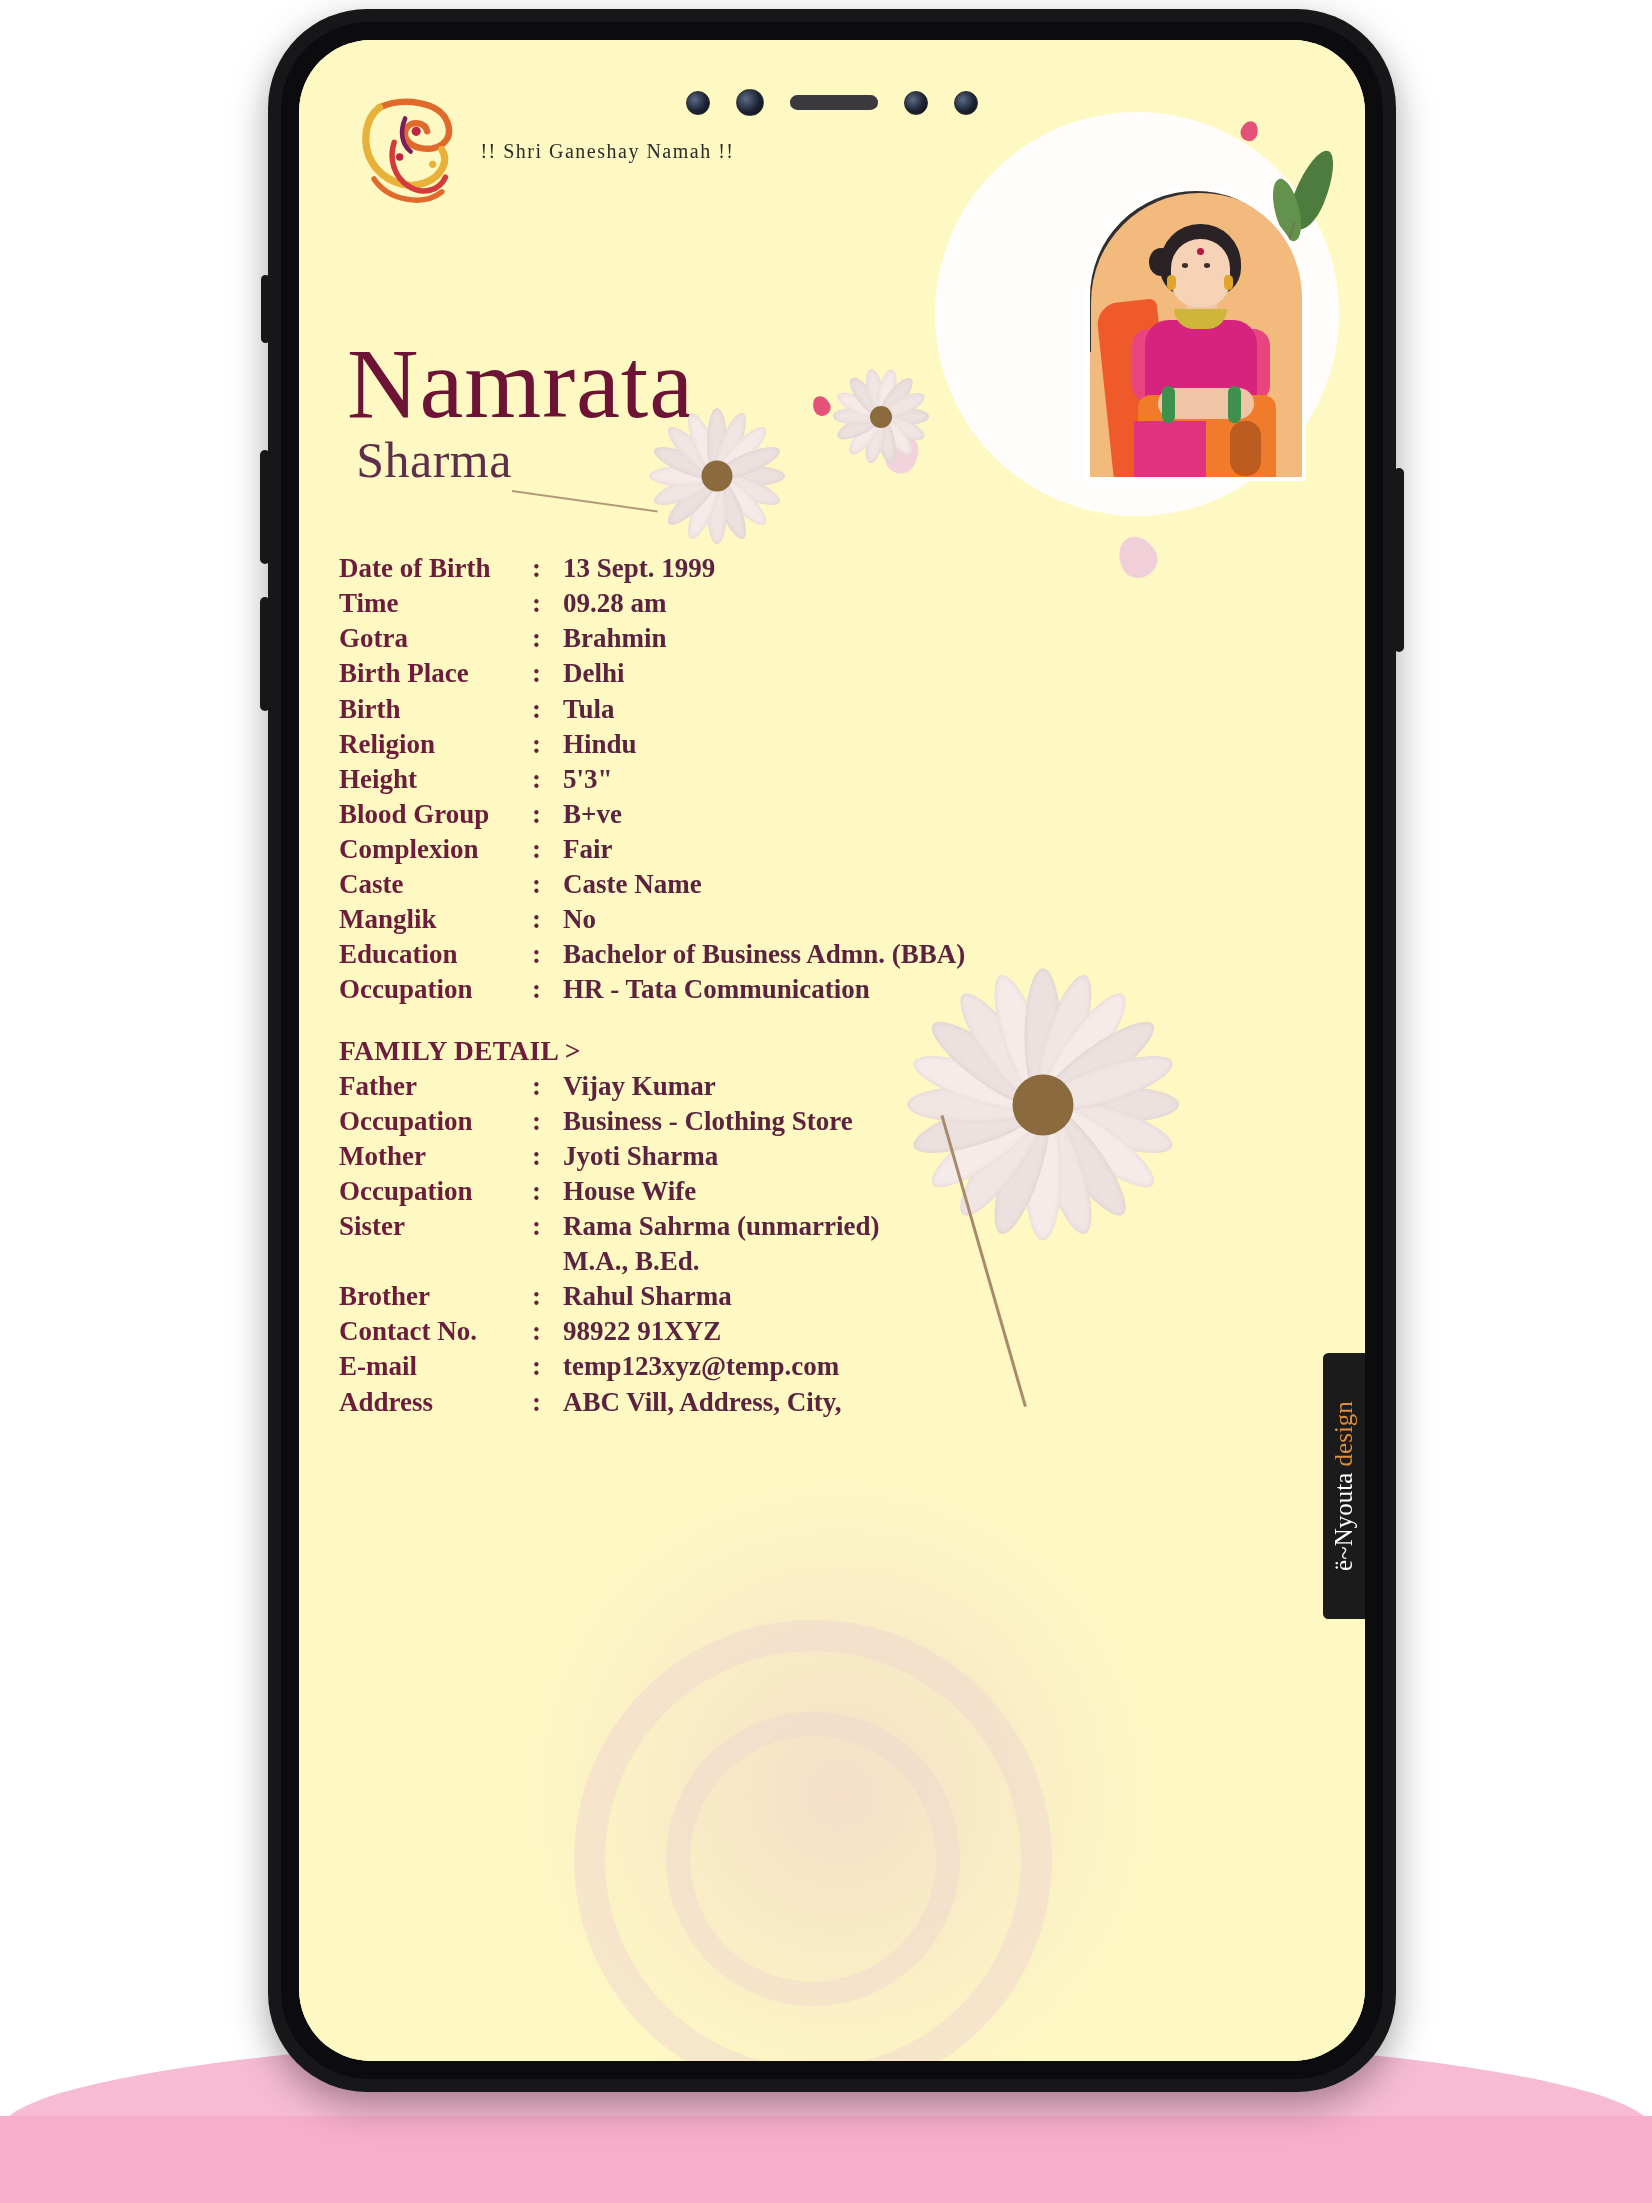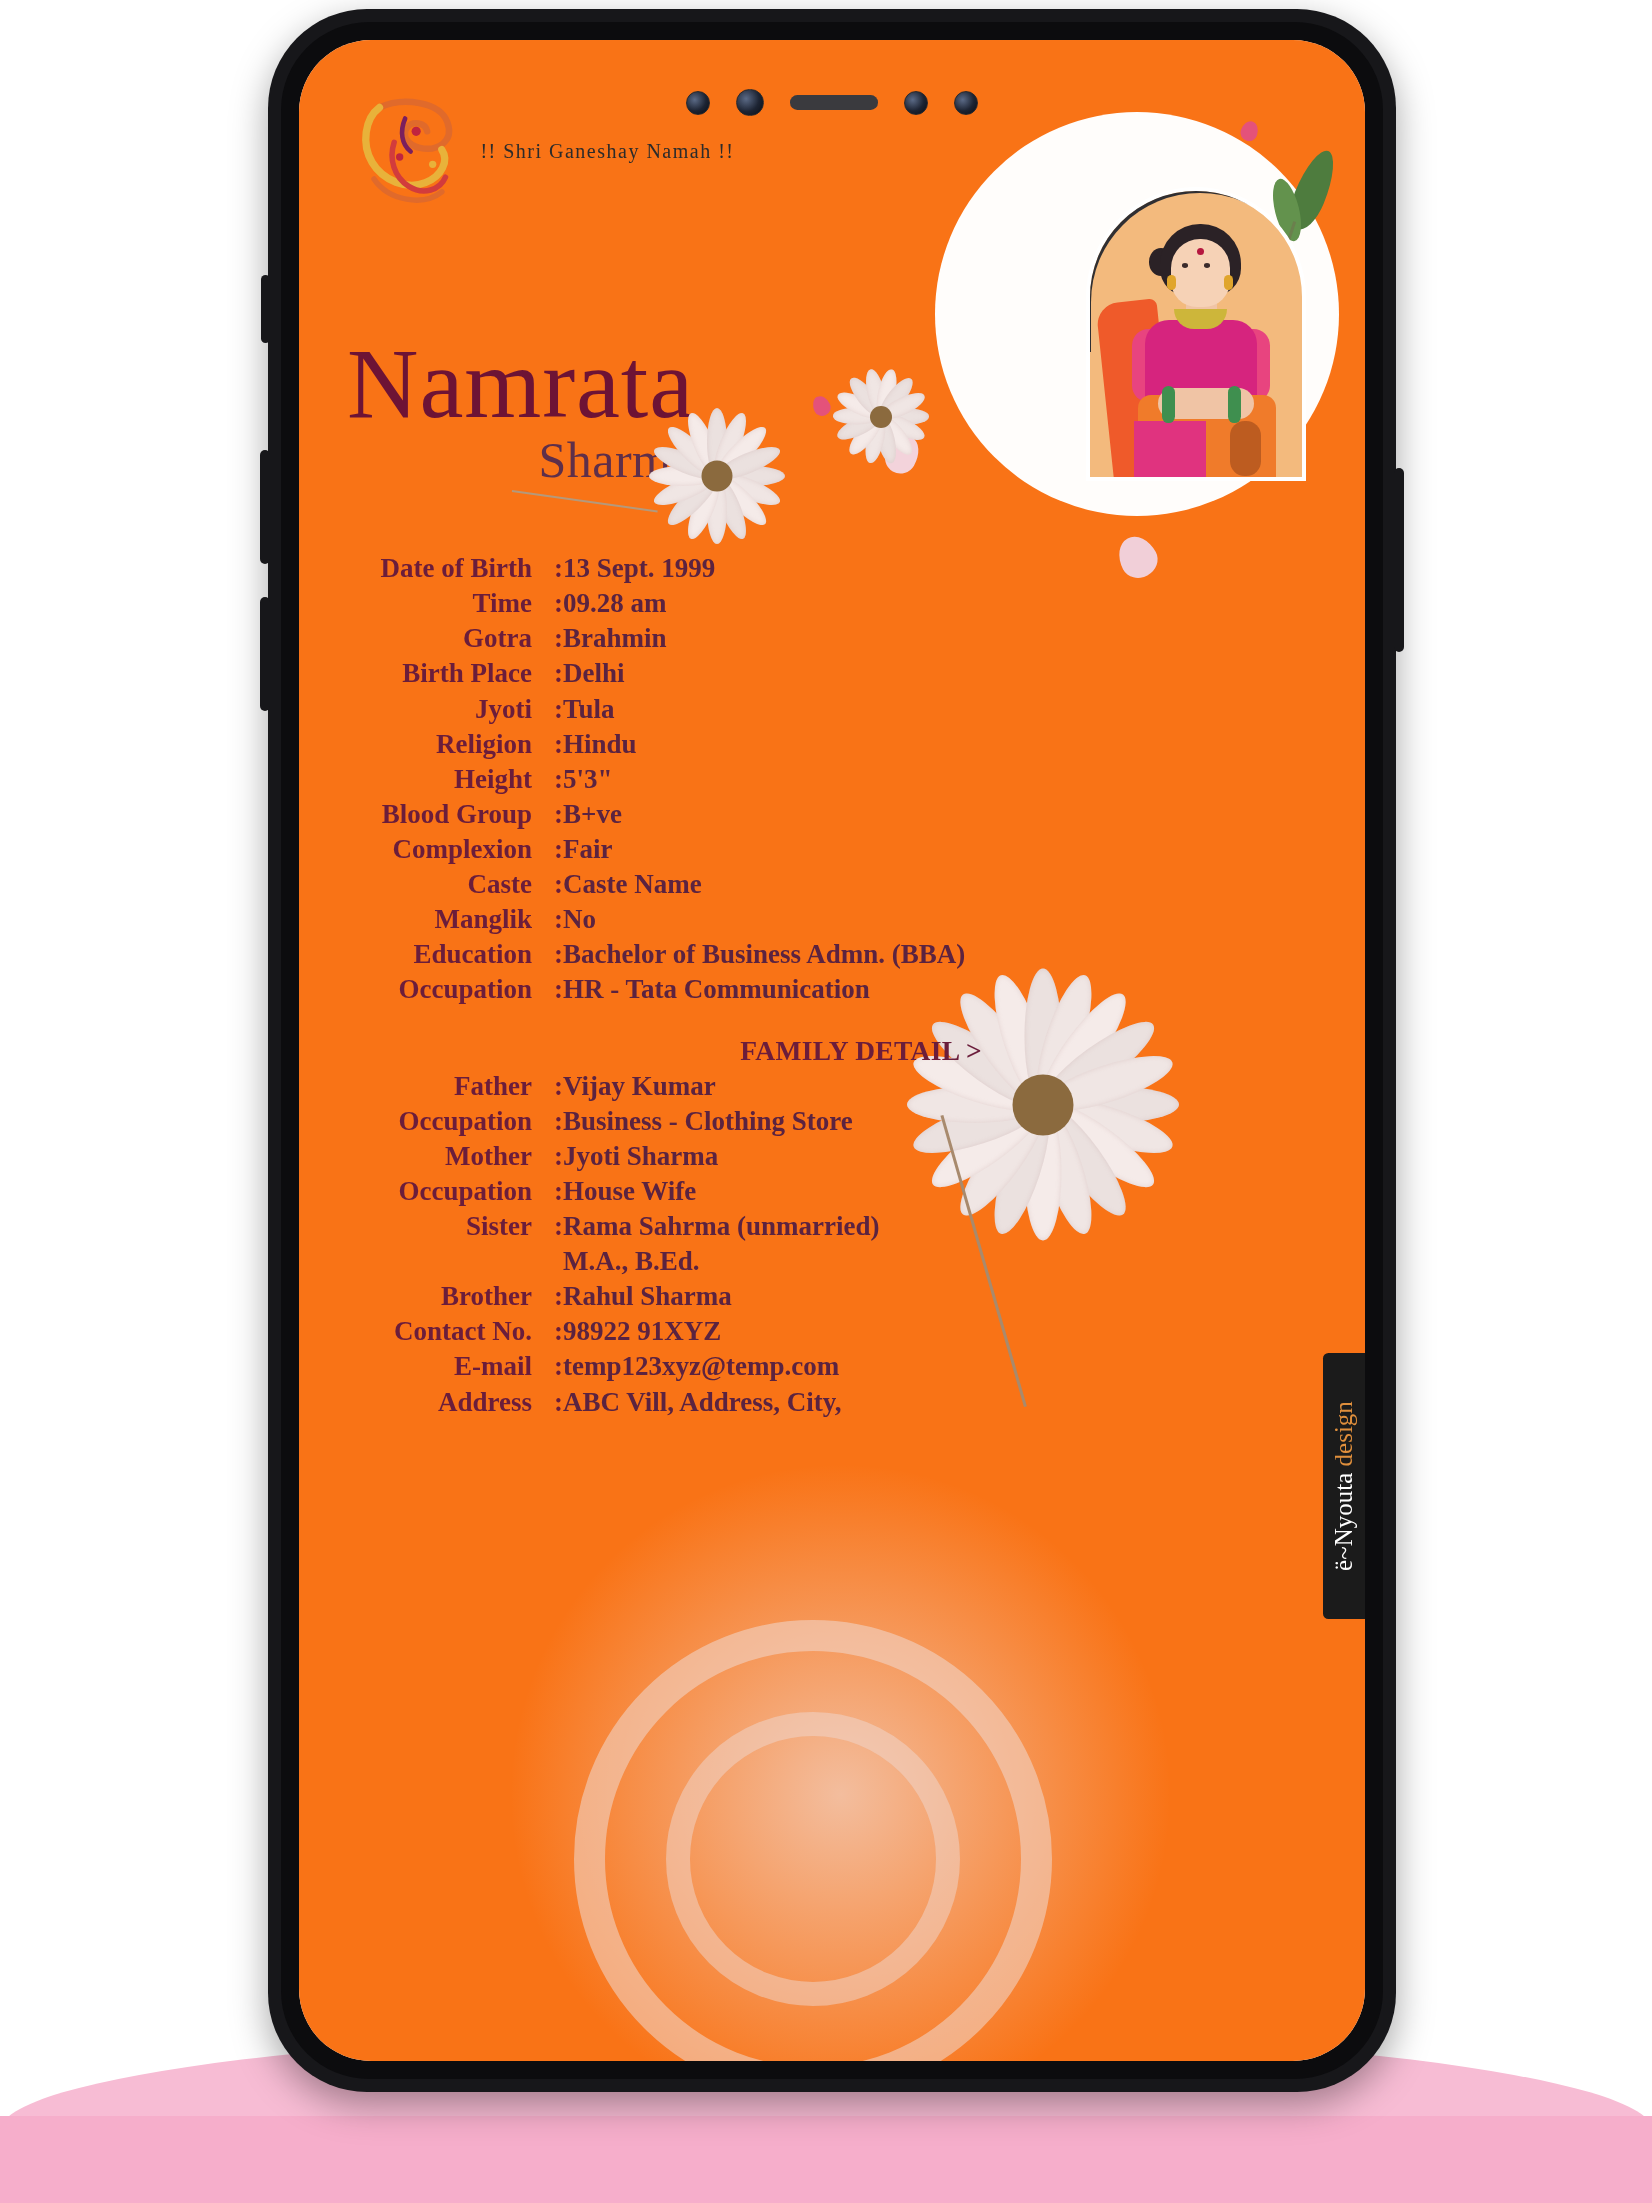--- a/index.html
+++ b/index.html
@@ -97,22 +97,21 @@
   .cam.big { width: 27.5px; height: 27.5px; }
   .speaker {
     width: 88px; height: 14.7px; border-radius: 7.3px;
     background: #3a3a3e;
   }
 
   
   .card {
     position: absolute;
     inset: 0;
-    background: #f97316;
-    text-align: right;
+    background: #fef9c3;
   }
   
   .watermark {
     position: absolute;
     left: 165px;
     bottom: -110px;
     width: 753px;
     height: 753px;
     border-radius: 50%;
     background:
@@ -540,21 +539,21 @@
                 <div class="lbl">Gotra</div>
                 <div class="sep">:</div>
                 <div class="val">Brahmin</div>
               </div>
               <div class="row">
                 <div class="lbl">Birth Place</div>
                 <div class="sep">:</div>
                 <div class="val">Delhi</div>
               </div>
               <div class="row">
-                <div class="lbl">Jyoti</div>
+                <div class="lbl">Birth</div>
                 <div class="sep">:</div>
                 <div class="val">Tula</div>
               </div>
               <div class="row">
                 <div class="lbl">Religion</div>
                 <div class="sep">:</div>
                 <div class="val">Hindu</div>
               </div>
               <div class="row">
                 <div class="lbl">Height</div>

